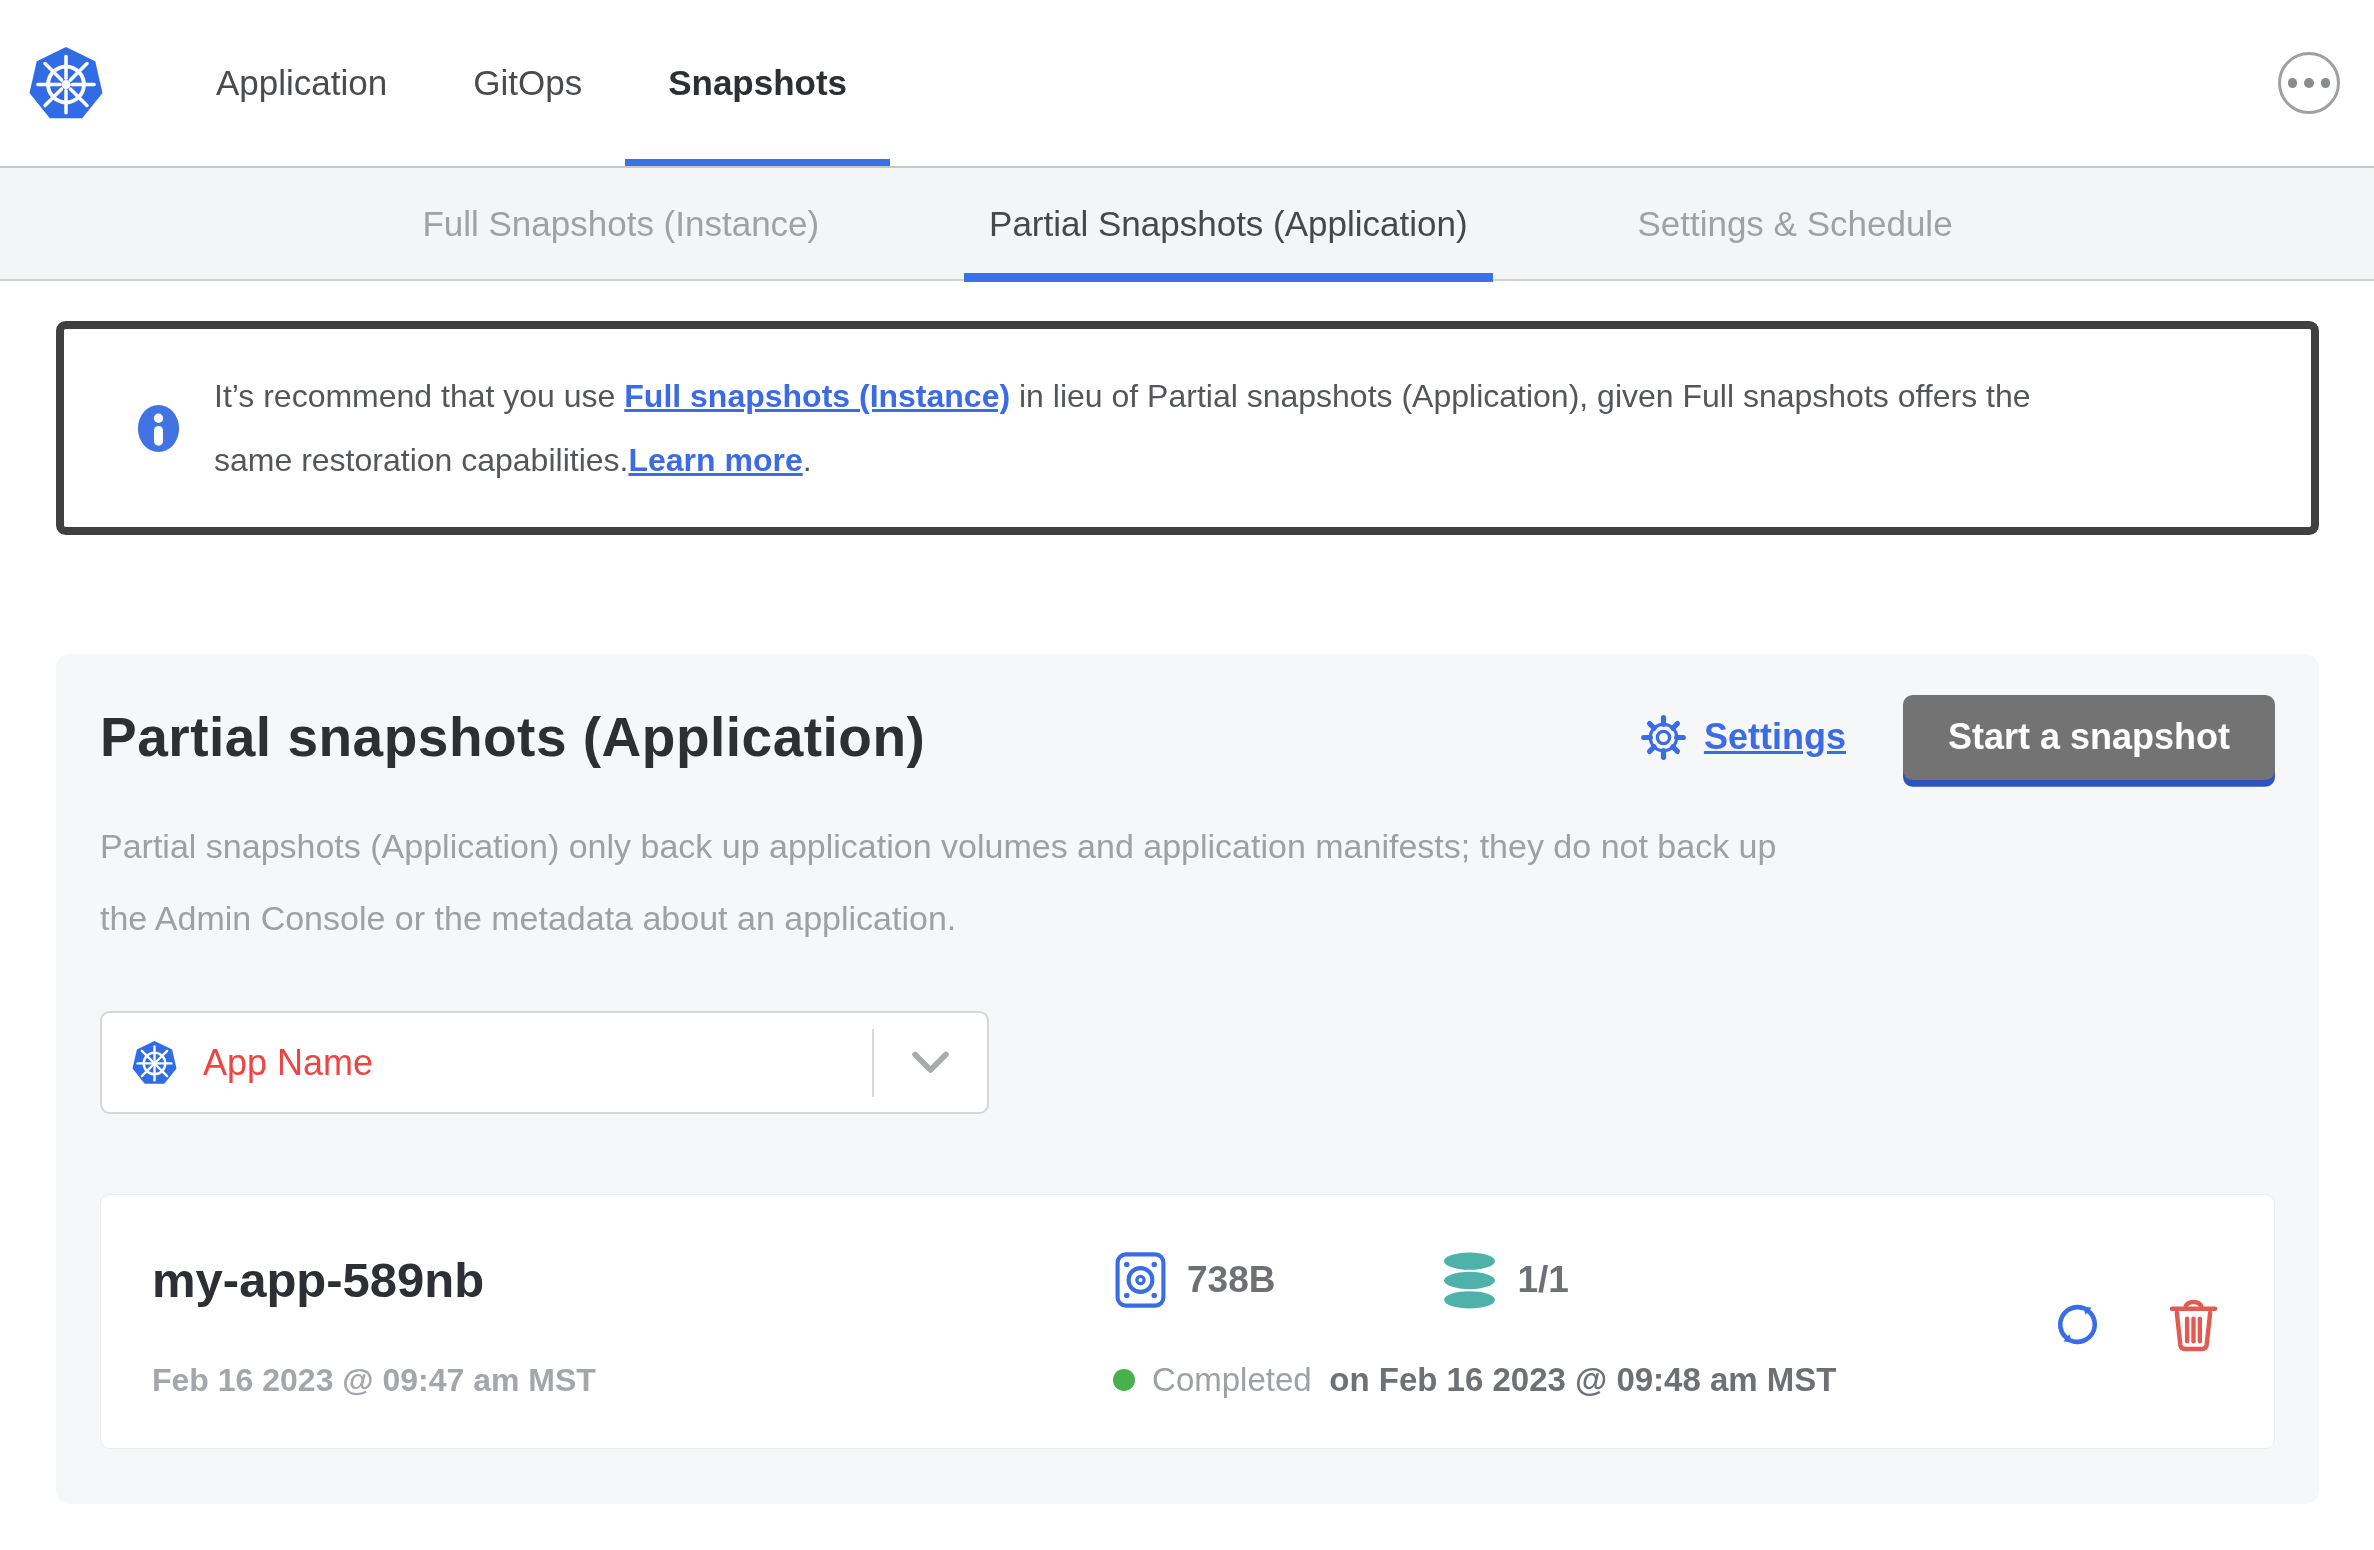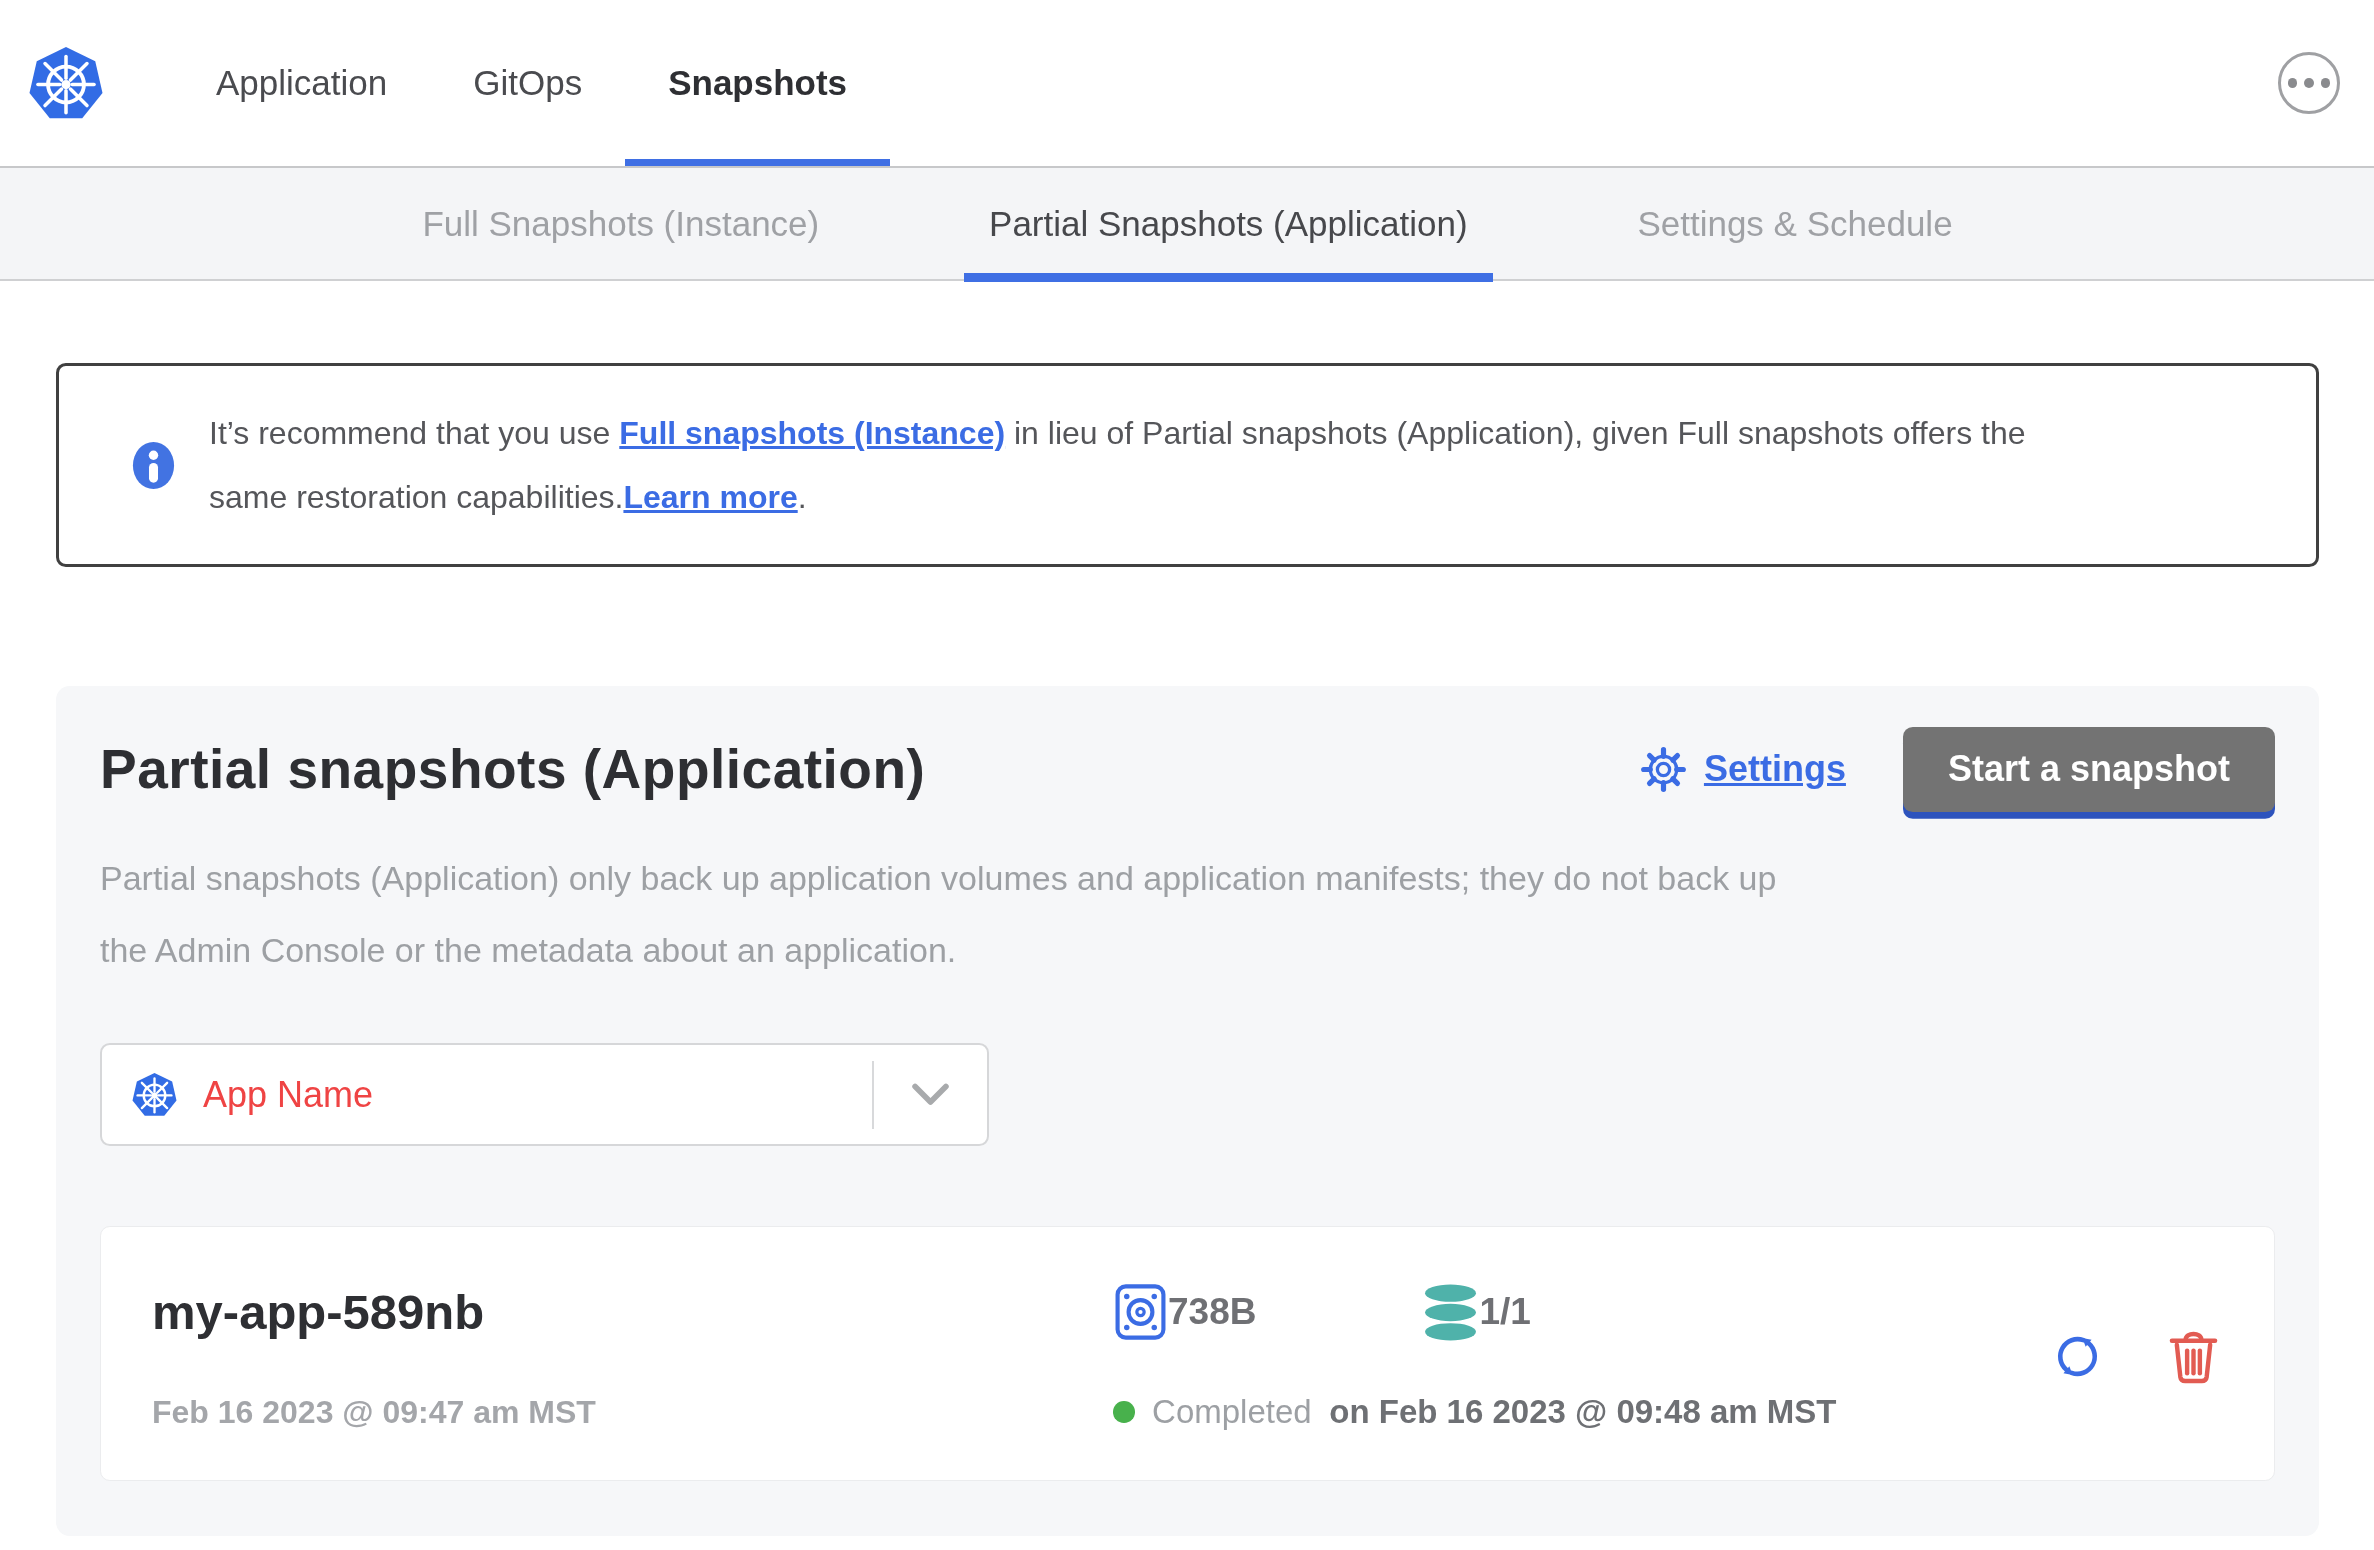--- a/index.html
+++ b/index.html
@@ -20,21 +20,21 @@
 
   
   .subnav { height:115px; background:#f4f5f7; border-top:2.9px solid #c7c8ca; border-bottom:2.9px solid #cfd0d2;
             display:flex; justify-content:center; gap:123px; }
   .tab { display:flex; align-items:center; padding:0 23.4px; font-size:35px; color:#9fa1a5;
          position:relative; cursor:pointer; text-decoration:none; }
   .tab.active { color:#47484c; }
   .tab.active::after { content:""; position:absolute; left:-2px; right:-2px; bottom:-2.9px; height:8.8px; background:#3f6fe4; }
 
   
-  .banner { margin:82px 56px 0; border:3px solid #404040; border-radius:9.8px;
+  .banner { margin:40px 56px 0; border:8px solid #404040; border-radius:9.8px;
             padding:35px 68px 35px 72px; display:flex; align-items:center; gap:33px; background:#fff; }
   .info-svg { width:45px; height:49px; flex:0 0 auto; }
   .banner-text { font-size:32px; line-height:64px; color:#55565a; white-space:nowrap; }
   .banner-text a { color:#3b6ce4; font-weight:bold; text-decoration:underline; cursor:pointer; }
 
   
   .panel { margin:119px 56px 0; height:850px; background:#f6f7f9; border-radius:13.7px; padding:39px 44px 0; }
   .panel-head { display:flex; align-items:center; height:88px; }
   .panel-title { font-size:55px; font-weight:bold; color:#2e2f33; letter-spacing:0.5px; }
   .head-actions { margin-left:auto; display:flex; align-items:center; }
@@ -55,21 +55,21 @@
   .chev-box { width:113px; display:flex; align-items:center; justify-content:center; }
   .chev-svg { width:37px; height:23.4px; }
 
   
   .snap-card { margin-top:80px; background:#fff; border:1px solid #ebecee; border-radius:9.8px;
                padding:55px 55px 49px 51px; display:grid;
                grid-template-columns:961px 1fr auto; grid-template-rows:auto auto; row-gap:51px; align-items:center; }
   .snap-name { grid-column:1; grid-row:1; font-size:49px; font-weight:bold; color:#2e2f33; }
   .snap-date { grid-column:1; grid-row:2; font-size:32px; font-weight:bold; color:#a4a6aa; }
   .meta-row  { grid-column:2; grid-row:1; display:flex; align-items:center; }
-  .meta-group { display:flex; align-items:center; gap:0; }
+  .meta-group { display:flex; align-items:center; gap:19px; }
   .meta-group + .meta-group { margin-left:166px; }
   .meta-val { font-size:37px; font-weight:bold; color:#6f7074; }
   .disk-svg { width:55px; height:60px; }
   .db-svg { width:57px; height:59px; }
   .status-row { grid-column:2; grid-row:2; display:flex; align-items:center; gap:17.6px; font-size:33px; }
   .dot { width:21.5px; height:21.5px; border-radius:50%; background:#48b14c; }
   .status-lbl { color:#9da0a4; }
   .status-fin { color:#6e7074; font-weight:bold; }
   .actions { grid-column:3; grid-row:1 / 3; align-self:center; display:flex; align-items:center; gap:62px; }
   .icon-btn { background:none; border:none; padding:0; cursor:pointer; line-height:0; }

